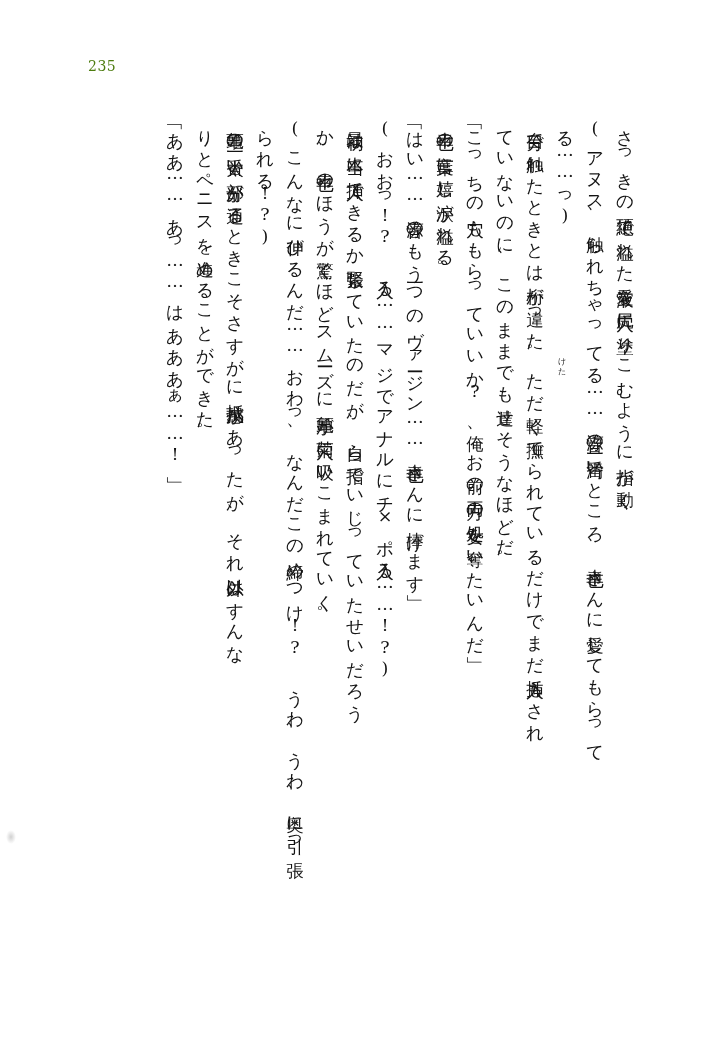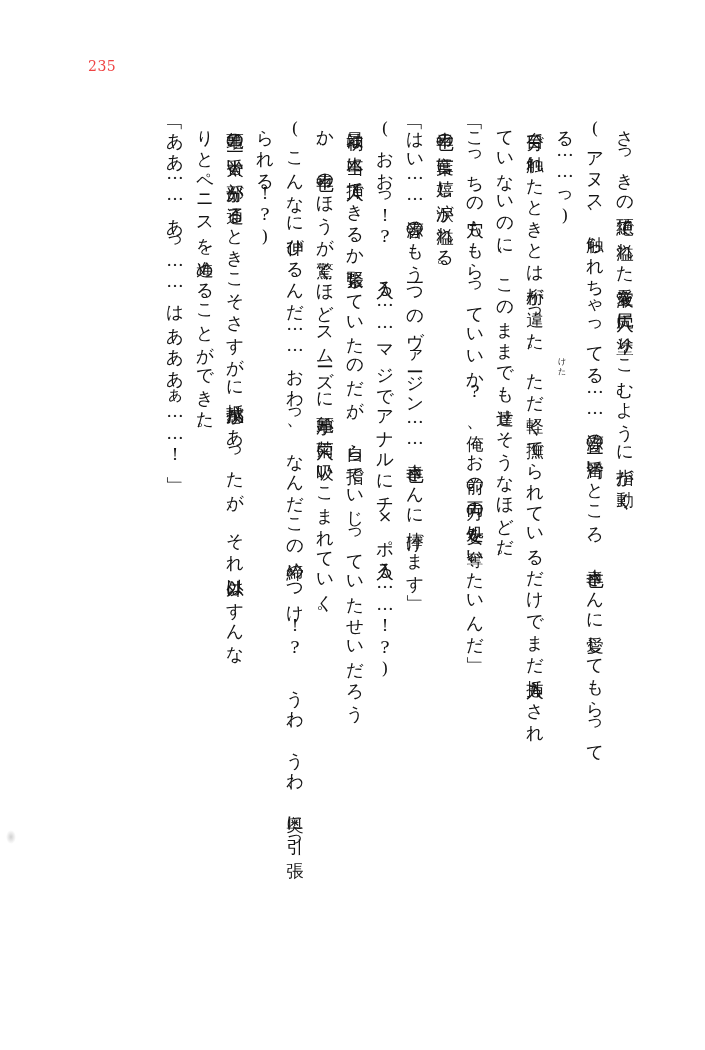--- a/index.html
+++ b/index.html
@@ -19,21 +19,21 @@
     width: 705px;
     height: 1050px;
     background: #ffffff;
   }
   .page-number {
     position: absolute;
     top: 58px;
     left: 88px;
     font-size: 14px;
     letter-spacing: 0.5px;
-    color: #ef4444;
+    color: #4d7c0f;
     font-family: "DejaVu Serif", serif;
   }
   .text-block {
     position: absolute;
     top: 118px;
     right: 72px;
     height: 870px;
     width: 560px;
     display: flex;
     flex-direction: row-reverse;

